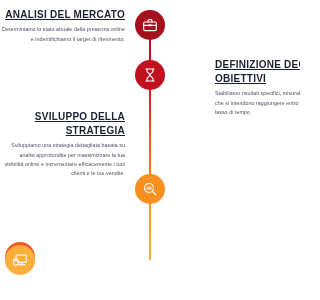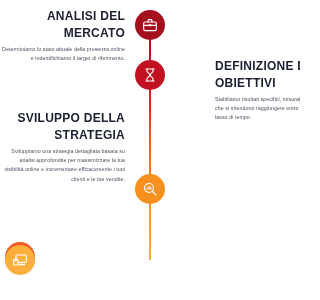--- a/index.html
+++ b/index.html
@@ -79,27 +79,28 @@
     width: 16px;
     height: 16px;
     display: block;
   }
 
   
   .txt-right { text-align: right; padding-right: 5px; }
   .txt-left  { text-align: left;  padding-left: 5px; margin-left: 40px; }
 
   .title {
-    font-size: 12px;
+    font-size: 10px;
     font-weight: bold;
     color: #1b2033;
     letter-spacing: 0.25px;
     line-height: 1.38;
     margin-bottom: 3.5px;
     text-transform: uppercase;
+    text-decoration: underline;
   }
 
   .body {
     font-size: 5.3px;
     color: #4b5160;
     line-height: 1.78;
     letter-spacing: 0.05px;
   }
 
   .spacer { width: 130px; flex: 0 0 130px; }

